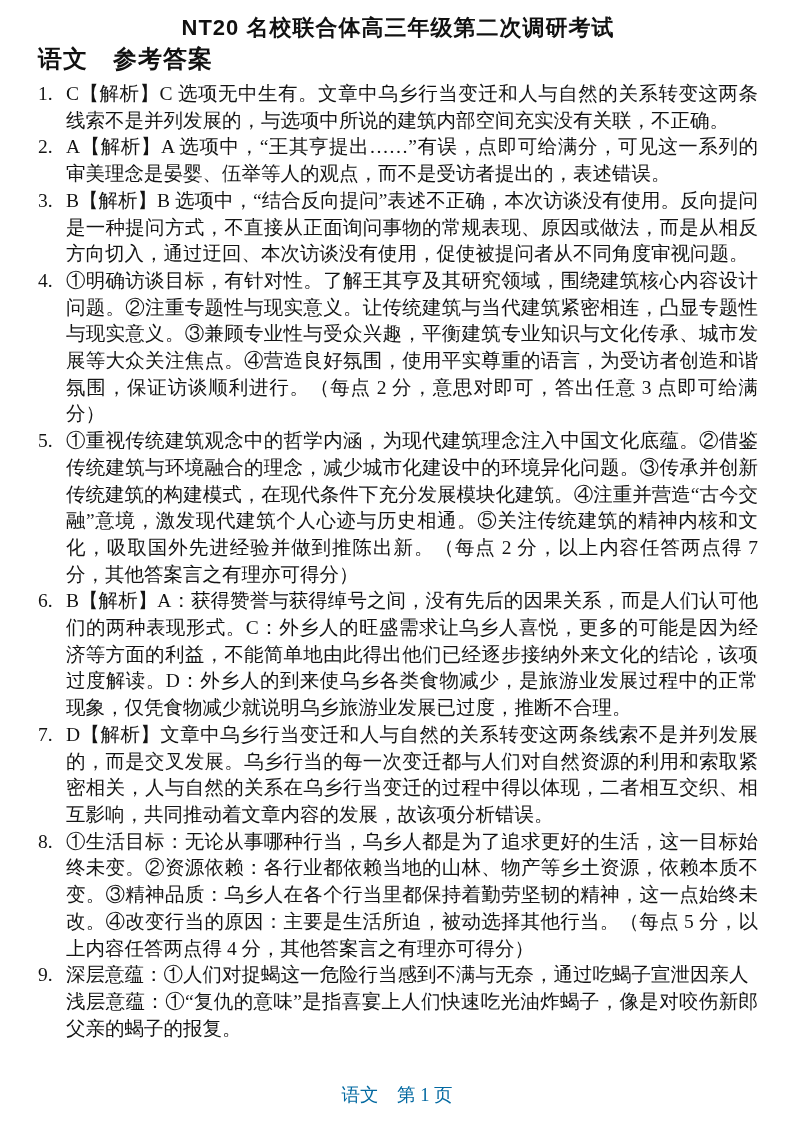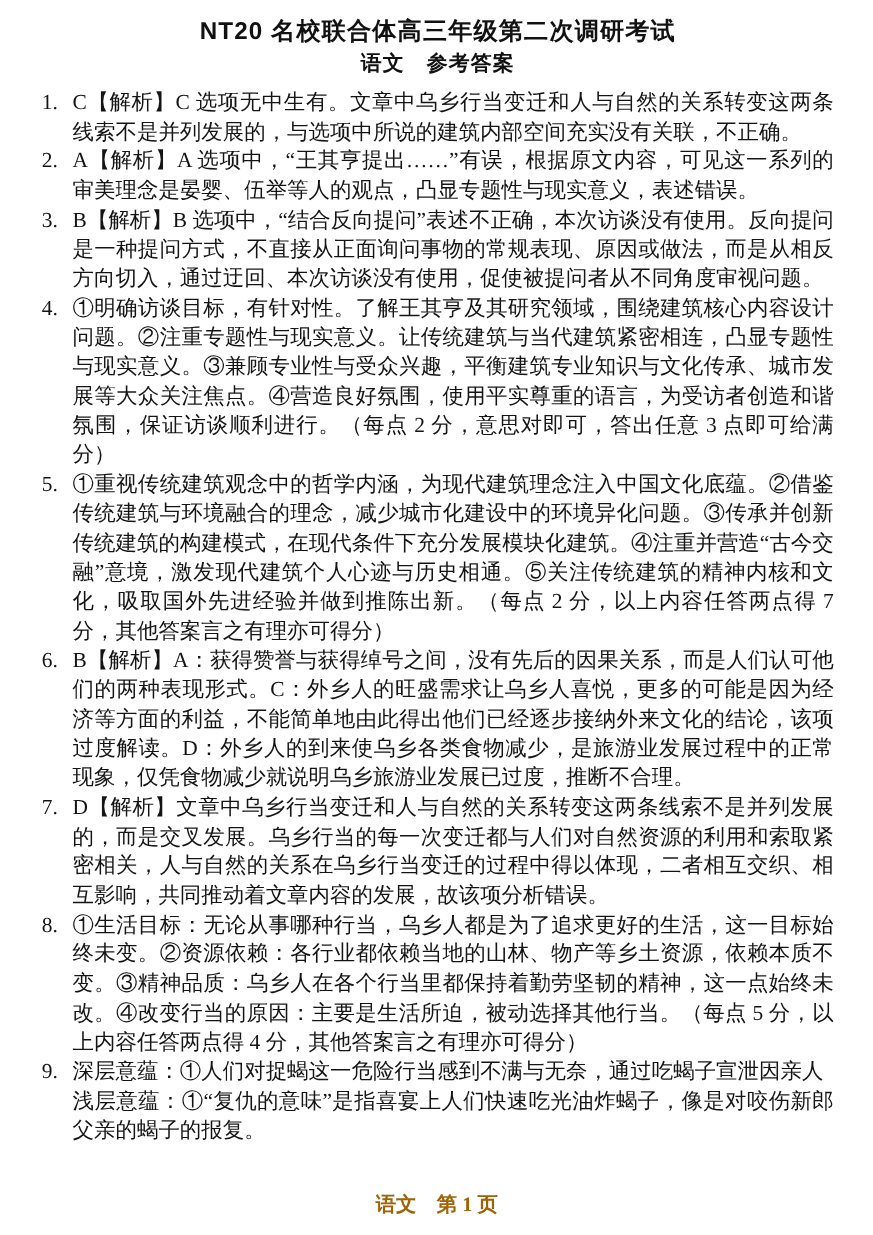--- a/index.html
+++ b/index.html
@@ -24,24 +24,24 @@
     text-align: center;
     font-family: "Liberation Sans", sans-serif;
     font-weight: 700;
     font-size: 22px;
     line-height: 31px;
     letter-spacing: 1px;
     color: #111111;
   }
   .doc-subtitle {
     margin: 0 0 7px 0;
-    text-align: center;
+    text-align: left;
     font-family: "Liberation Sans", sans-serif;
     font-weight: 700;
-    font-size: 19px;
+    font-size: 24px;
     line-height: 31px;
     letter-spacing: 1px;
     color: #111111;
   }
   .answers {
     font-size: 19.5px;
     line-height: 26.7px;
   }
   .answer-item {
     display: grid;
@@ -59,42 +59,41 @@
     margin: 0;
     text-align: justify;
   }
   .page-footer {
     position: absolute;
     left: 0;
     right: 0;
     bottom: 16px;
     text-align: center;
     font-size: 18.5px;
-    color: #a16207;
-    font-weight: bold;
+    color: #0369a1;
   }
 </style>
 </head>
 <body>
 
 <div class="page">
 
   <h1 class="doc-title">NT20 名校联合体高三年级第二次调研考试</h1>
   <h2 class="doc-subtitle">语文　参考答案</h2>
 
   <div class="answers">
 
     <div class="answer-item">
       <span class="answer-num">1.</span>
       <div class="answer-text">C【解析】C 选项无中生有。文章中乌乡行当变迁和人与自然的关系转变这两条线索不是并列发展的，与选项中所说的建筑内部空间充实没有关联，不正确。</div>
     </div>
 
     <div class="answer-item">
       <span class="answer-num">2.</span>
-      <div class="answer-text">A【解析】A 选项中，“王其亨提出……”有误，根据原文内容，可见这一系列的审美理念是晏婴、伍举等人的观点，凸显专题性与现实意义，表述错误。</div>
+      <div class="answer-text">A【解析】A 选项中，“王其亨提出……”有误，点即可给满分，可见这一系列的审美理念是晏婴、伍举等人的观点，而不是受访者提出的，表述错误。</div>
     </div>
 
     <div class="answer-item">
       <span class="answer-num">3.</span>
       <div class="answer-text">B【解析】B 选项中，“结合反向提问”表述不正确，本次访谈没有使用。反向提问是一种提问方式，不直接从正面询问事物的常规表现、原因或做法，而是从相反方向切入，通过迂回、本次访谈没有使用，促使被提问者从不同角度审视问题。</div>
     </div>
 
     <div class="answer-item">
       <span class="answer-num">4.</span>
       <div class="answer-text">①明确访谈目标，有针对性。了解王其亨及其研究领域，围绕建筑核心内容设计问题。②注重专题性与现实意义。让传统建筑与当代建筑紧密相连，凸显专题性与现实意义。③兼顾专业性与受众兴趣，平衡建筑专业知识与文化传承、城市发展等大众关注焦点。④营造良好氛围，使用平实尊重的语言，为受访者创造和谐氛围，保证访谈顺利进行。（每点 2 分，意思对即可，答出任意 3 点即可给满分）</div>

